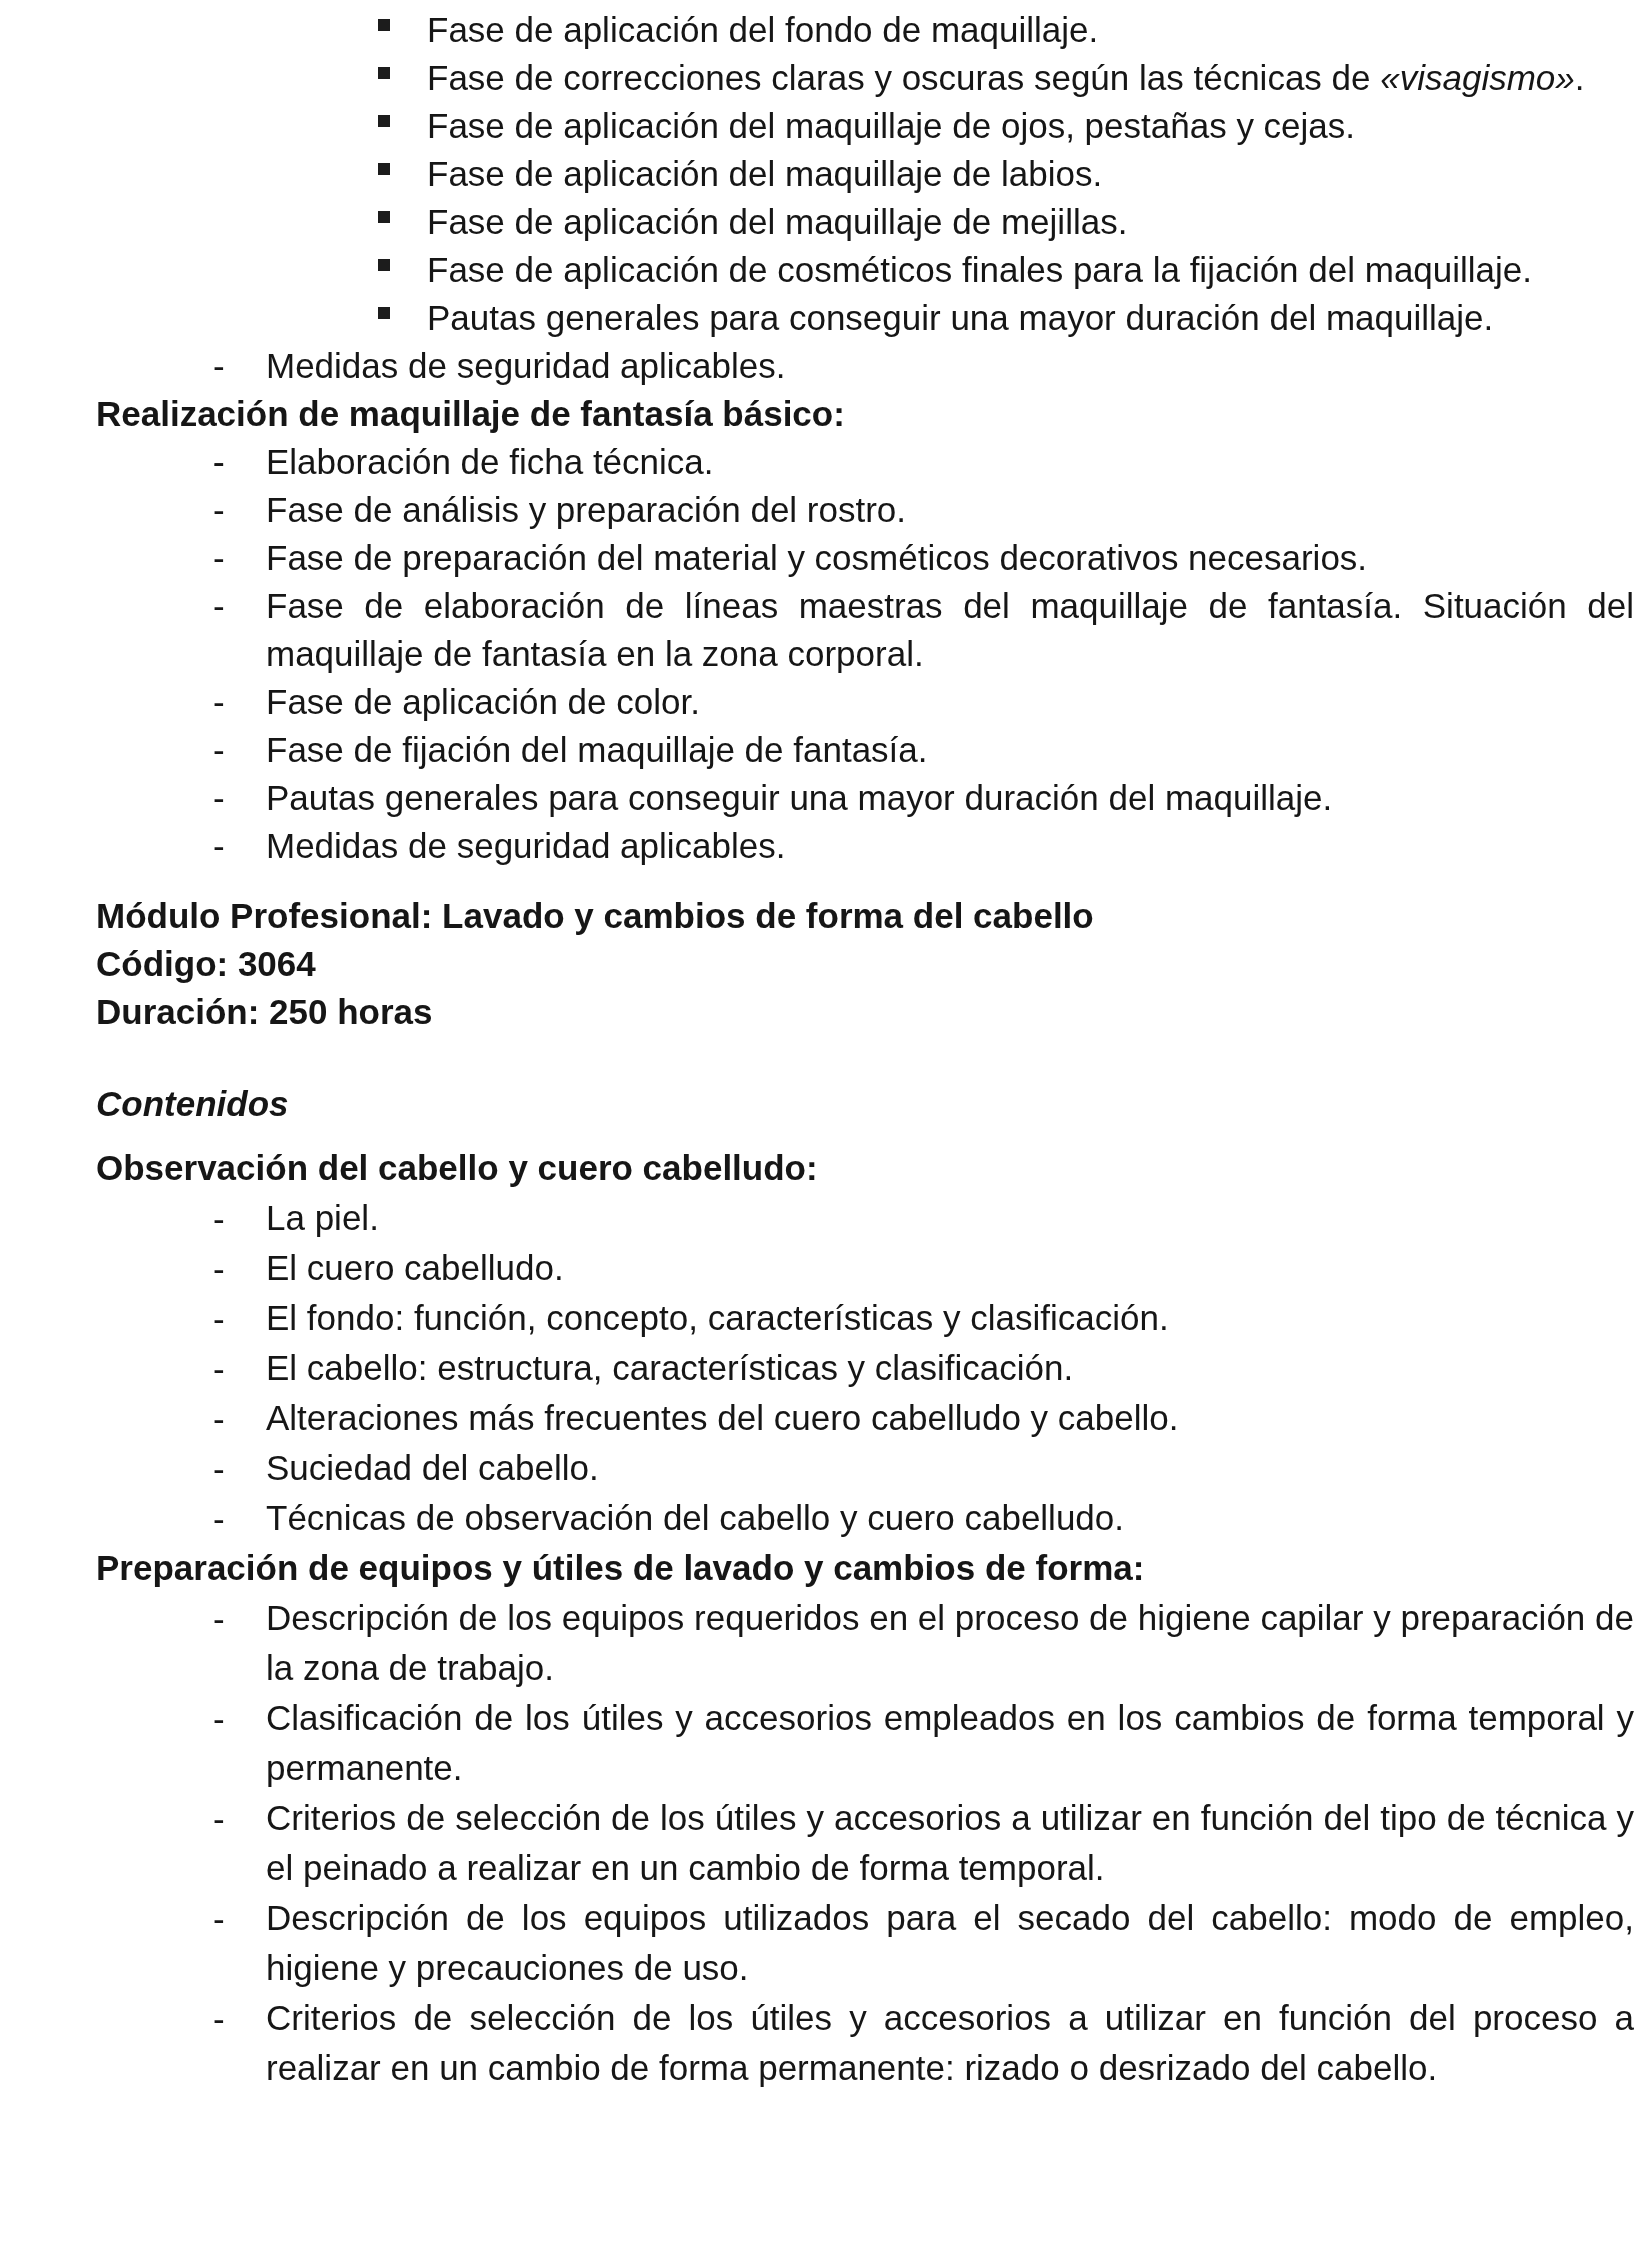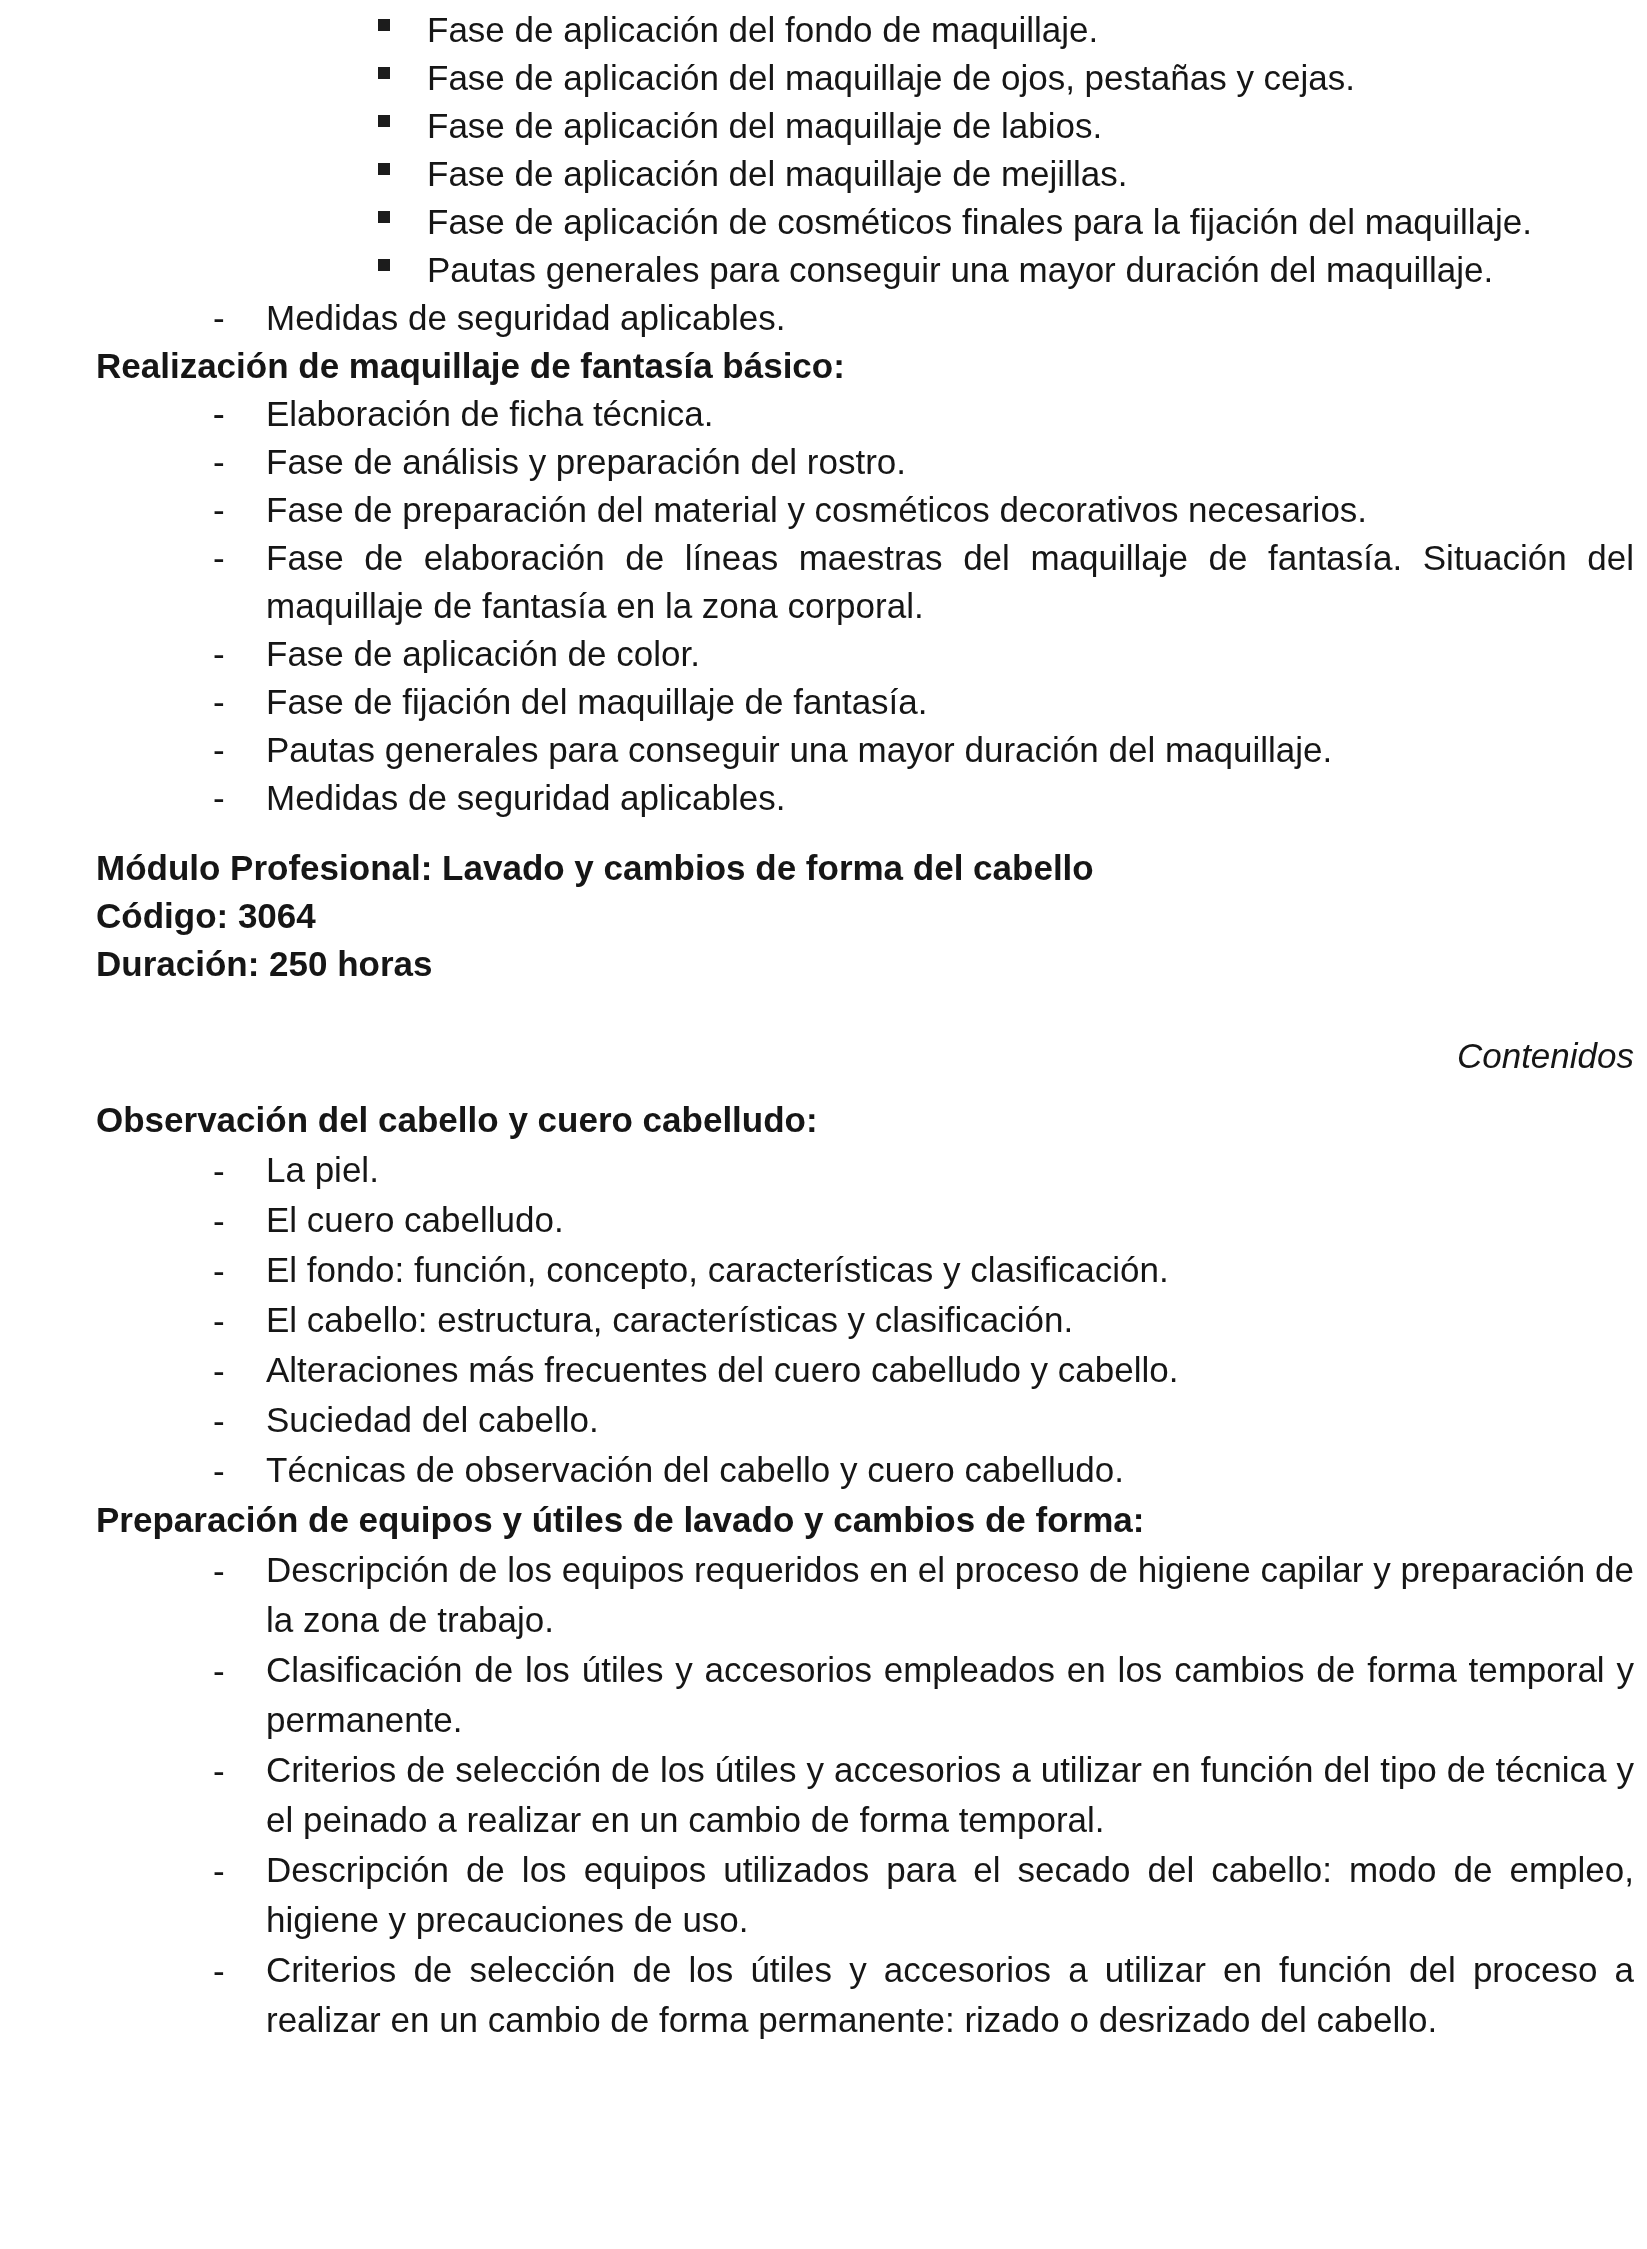--- a/index.html
+++ b/index.html
@@ -23,22 +23,23 @@
     margin-left: 32px;
   }
   .blk { position: relative; hyphens: none; }
   .blk.justify { text-align: justify; }
   .heading {
     padding-left: 64px;
     font-weight: bold;
   }
   .center {
     padding-left: 64px;
-    text-align: right;
+    text-align: left;
     font-style: italic;
+    font-weight: bold;
   }
   .dash { padding-left: 234px; }
   .dash > .marker {
     position: absolute;
     left: 181px;
     top: 0;
   }
   .bullet {
     padding-left: 415px;
     text-indent: -20px;
@@ -53,21 +54,21 @@
   }
   .sec2 { line-height: 50px; }
   .sec2.dash > .marker { top: 0.8px; }
   i { font-style: italic; }
 </style>
 </head>
 <body>
 
 <div id="doc">
     <div class="blk bullet"><span class="marker"></span><span><span>Fase de aplicación del fondo de maquillaje.</span></span></div>
-    <div class="blk bullet justify"><span class="marker"></span></div>
+    <div class="blk bullet justify"><span class="marker"></span><span><span>Fase de correcciones claras y oscuras según las técnicas de </span><i>«visagismo»</i><span>.</span></span></div>
     <div class="blk bullet"><span class="marker"></span><span><span>Fase de aplicación del maquillaje de ojos, pestañas y cejas.</span></span></div>
     <div class="blk bullet"><span class="marker"></span><span><span>Fase de aplicación del maquillaje de labios.</span></span></div>
     <div class="blk bullet"><span class="marker"></span><span><span>Fase de aplicación del maquillaje de mejillas.</span></span></div>
     <div class="blk bullet justify"><span class="marker"></span><span><span>Fase de aplicación de cosméticos finales para la fijación del maquillaje.</span></span></div>
     <div class="blk bullet"><span class="marker"></span><span><span>Pautas generales para conseguir una mayor duración del maquillaje.</span></span></div>
     <div class="blk dash"><span class="marker">-</span><span><span>Medidas de seguridad aplicables.</span></span></div>
     <div class="blk heading"><span><span>Realización de maquillaje de fantasía básico:</span></span></div>
     <div class="blk dash"><span class="marker">-</span></div>
     <div class="blk dash"><span class="marker">-</span><span><span>Elaboración de ficha técnica.</span></span></div>
     <div class="blk dash"><span class="marker">-</span><span><span>Fase de análisis y preparación del rostro.</span></span></div>

